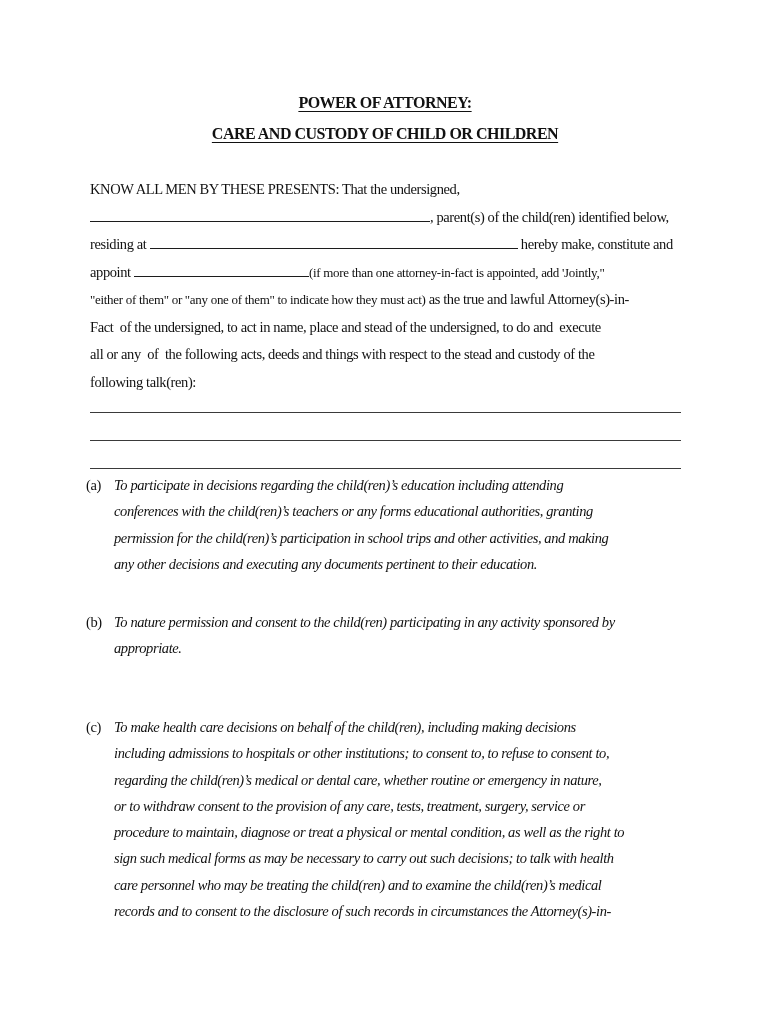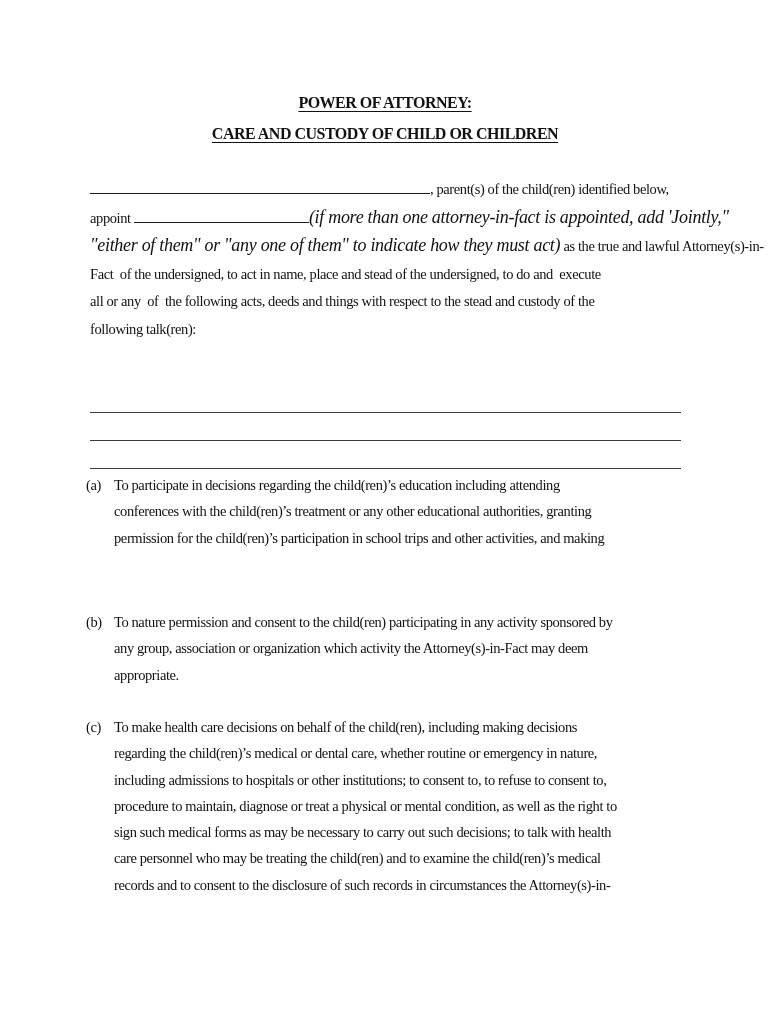--- a/index.html
+++ b/index.html
@@ -31,89 +31,91 @@
     line-height:27.5px;
   }
   .line{white-space:pre;}
   .blank{
     display:inline-block;
     height:13px;
     border-bottom:1px solid #1c1c1c;
     vertical-align:baseline;
   }
   .italic-note{
-    font-style:italic;
-    font-size:18px;
+    font-size:13px;
     letter-spacing:-0.3px;
   }
   #fill-lines{
     position:absolute;left:90px;top:385px;width:591px;
   }
   .fill-line{
     height:27px;
     border-bottom:1.4px solid #3a3a3a;
   }
   .clause{
     position:absolute;left:86px;width:640px;
     font-size:14.5px;
     letter-spacing:-0.4px;
     line-height:26.3px;
   }
   .clause-marker{
     position:absolute;left:0;top:0;
     white-space:pre;
   }
-  .clause-text{padding-left:28px;}
+  .clause-text{padding-left:28px;font-style:italic;}
 </style>
 </head>
 <body>
 
 <div id="page">
 
   <div id="title1" class="title-line">POWER OF ATTORNEY:</div>
   <div id="title2" class="title-line">CARE AND CUSTODY OF CHILD OR CHILDREN</div>
 
   <div class="intro">
+    <div class="line"><span>KNOW ALL MEN BY THESE PRESENTS: That the undersigned,</span></div>
     <div class="line"><span class="blank" style="width:340px"></span><span>, parent(s) of the child(ren) identified below,</span></div>
+    <div class="line"><span>residing at </span><span class="blank" style="width:368px"></span><span> hereby make, constitute and</span></div>
     <div class="line"><span>appoint </span><span class="blank" style="width:175px"></span><span class="italic-note">(if more than one attorney-in-fact is appointed, add 'Jointly,"</span></div>
     <div class="line"><span class="italic-note">"either of them" or "any one of them" to indicate how they must act)</span><span> as the true and lawful Attorney(s)-in-</span></div>
     <div class="line">Fact  of the undersigned, to act in name, place and stead of the undersigned, to do and  execute</div>
     <div class="line">all or any  of  the following acts, deeds and things with respect to the stead and custody of the</div>
     <div class="line">following talk(ren):</div>
   </div>
 
   <div id="fill-lines">
       <div class="fill-line"></div>
       <div class="fill-line"></div>
       <div class="fill-line"></div>
     </div>
 
   <div id="clauses">
       <div class="clause" style="top: 472px;">
         <span class="clause-marker">(a)</span>
         <div class="clause-text">
           <div class="line">To participate in decisions regarding the child(ren)’s education including attending</div>
-          <div class="line">conferences with the child(ren)’s treatment or any other educational authorities, granting</div>
+          <div class="line">conferences with the child(ren)’s teachers or any forms educational authorities, granting</div>
           <div class="line">permission for the child(ren)’s participation in school trips and other activities, and making</div>
+          <div class="line">any other decisions and executing any documents pertinent to their education.</div>
         </div>
       </div>
       <div class="clause" style="top: 609px;">
         <span class="clause-marker">(b)</span>
         <div class="clause-text">
           <div class="line">To nature permission and consent to the child(ren) participating in any activity sponsored by</div>
-          <div class="line">any group, association or organization which activity the Attorney(s)-in-Fact may deem</div>
           <div class="line">appropriate.</div>
         </div>
       </div>
       <div class="clause" style="top: 714px;">
         <span class="clause-marker">(c)</span>
         <div class="clause-text">
           <div class="line">To make health care decisions on behalf of the child(ren), including making decisions</div>
+          <div class="line">including admissions to hospitals or other institutions; to consent to, to refuse to consent to,</div>
           <div class="line">regarding the child(ren)’s medical or dental care, whether routine or emergency in nature,</div>
-          <div class="line">including admissions to hospitals or other institutions; to consent to, to refuse to consent to,</div>
+          <div class="line">or to withdraw consent to the provision of any care, tests, treatment, surgery, service or</div>
           <div class="line">procedure to maintain, diagnose or treat a physical or mental condition, as well as the right to</div>
           <div class="line">sign such medical forms as may be necessary to carry out such decisions; to talk with health</div>
           <div class="line">care personnel who may be treating the child(ren) and to examine the child(ren)’s medical</div>
           <div class="line">records and to consent to the disclosure of such records in circumstances the Attorney(s)-in-</div>
         </div>
       </div>
     </div>
 
 </div>
 

